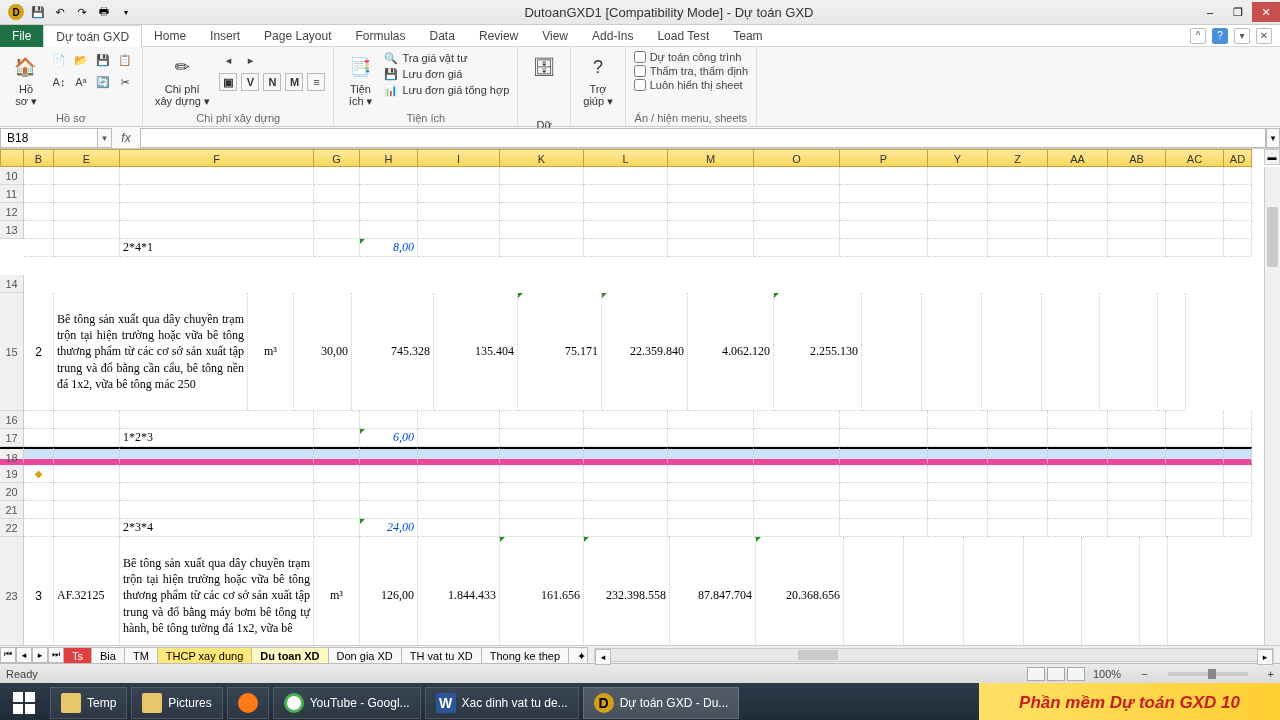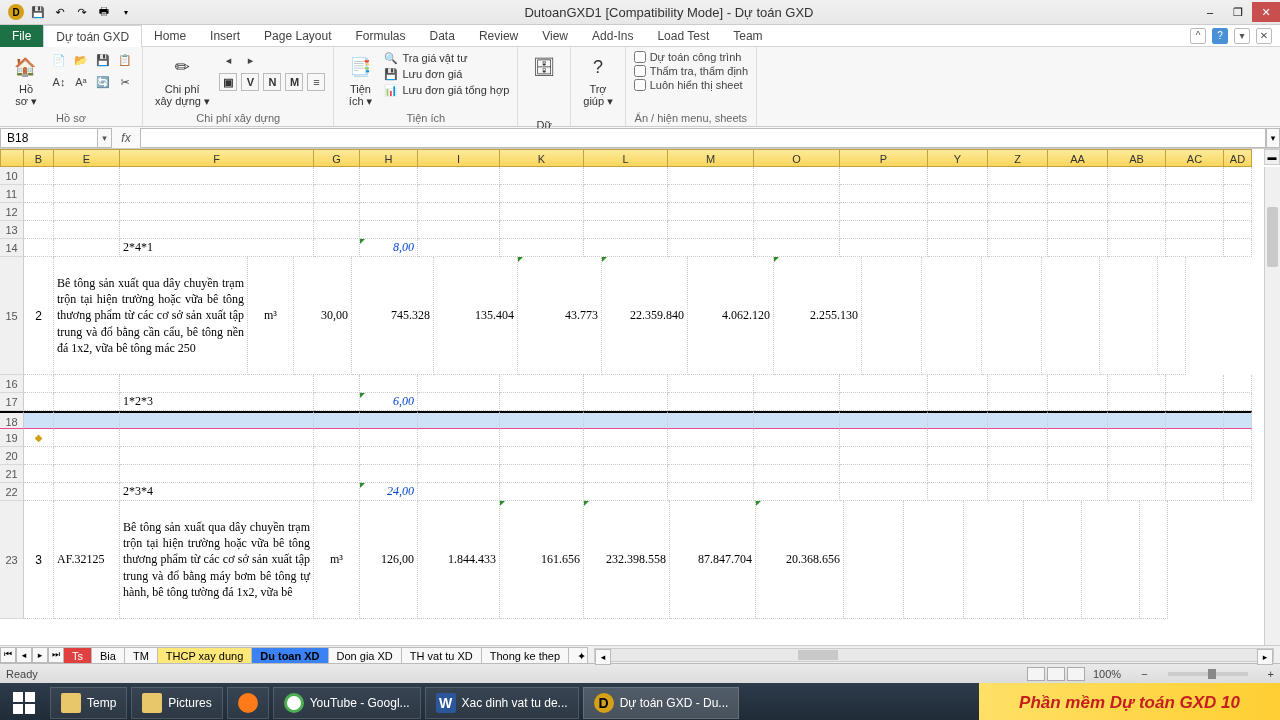--- a/index.html
+++ b/index.html
@@ -57,37 +57,37 @@
 .rows { display: flex; flex-direction: column; }
 .row { display: flex; }
 .rowh { width: 24px; background: #f0f0f0; border-right: 1px solid #ccc; border-bottom: 1px solid #d8d8d8; text-align: center; font-size: 11px; line-height: 18px; color: #555; }
 .cell { border-right: 1px dotted #ccc; border-bottom: 1px dotted #ccc; padding: 1px 3px; font-size: 12px; display: flex; align-items: center; overflow: hidden; }
 .cell.num { justify-content: flex-end; font-family: "Times New Roman", serif; }
 .cell.desc { font-family: "Times New Roman", serif; text-align: justify; line-height: 1.35; }
 .cell.blue { color: #0044cc; font-style: italic; }
 .cell.center { justify-content: center; }
 .row.selected .cell { background: #cde2f7; }
 .row.thick-top .cell, .row.thick-top .rowh { border-top: 2px solid #000; }
-.row.thick-bottom .cell, .row.thick-bottom .rowh { border-bottom: 1px solid #ec4899; }
+.row.thick-bottom .cell, .row.thick-bottom .rowh { border-bottom: 6px solid #ec4899; }
 .tri-mark { position: relative; }
 .tri-mark::before { content: ""; position: absolute; left: 0; top: 0; border-top: 5px solid #2a8f2a; border-right: 5px solid transparent; }
 
 
 .v-scroll { position: absolute; right: 0; top: 18px; bottom: 0; width: 16px; background: #f0f0f0; border-left: 1px solid #ccc; }
 .v-thumb { position: absolute; left: 2px; right: 2px; top: 40px; height: 60px; background: #c9c9c9; border-radius: 2px; }
 .v-nav { position: absolute; right: 0; top: 0; width: 16px; height: 16px; background: #f0f0f0; border: 1px solid #ccc; font-size: 9px; text-align: center; line-height: 14px; }
 
 
 .sheet-strip { height: 18px; display: flex; align-items: center; border-top: 1px solid #ccc; background: #f0f0f0; }
 .nav-btns { display: flex; }
 .nav-btn { width: 16px; height: 16px; border: 1px solid #bbb; display: flex; align-items: center; justify-content: center; font-size: 9px; background: #f8f8f8; cursor: pointer; }
 .stab { padding: 0 8px; height: 16px; line-height: 16px; font-size: 11px; border: 1px solid #bbb; border-bottom: none; margin-left: -1px; background: #f8f8f8; cursor: pointer; }
 .stab.red { background: #e04040; color: #fff; }
 .stab.yellow { background: #ffe87a; }
-.stab.active { background: #3b82f6; font-weight: bold; }
+.stab.active { background: #fef9c3; font-weight: bold; }
 .h-scroll { flex: 1; margin: 0 6px; height: 14px; background: #e8e8e8; border: 1px solid #ccc; position: relative; }
 .h-thumb { position: absolute; left: 30%; width: 40px; top: 1px; bottom: 1px; background: #c9c9c9; }
 
 
 .status-bar { height: 20px; background: linear-gradient(#eaeaea,#dcdcdc); display: flex; align-items: center; padding: 0 6px; font-size: 11px; color: #444; border-top: 1px solid #bbb; }
 .view-btns { display: flex; gap: 2px; margin-left: auto; }
 .view-btn { width: 18px; height: 14px; border: 1px solid #aaa; background: #f5f5f5; }
 .zoom { display: flex; align-items: center; gap: 20px; margin-left: 8px; }
 .zoom-track { width: 80px; height: 4px; background: #ccc; position: relative; }
 .zoom-thumb { position: absolute; left: 50%; top: -3px; width: 8px; height: 10px; background: #888; }
@@ -367,21 +367,21 @@
         <div class="cell c-O" style="height: 18px;"></div>
         <div class="cell c-P" style="height: 18px;"></div>
         <div class="cell c-Y" style="height: 18px;"></div>
         <div class="cell c-Z" style="height: 18px;"></div>
         <div class="cell c-AA" style="height: 18px;"></div>
         <div class="cell c-AB" style="height: 18px;"></div>
         <div class="cell c-AC" style="height: 18px;"></div>
         <div class="cell c-AD" style="height: 18px;"></div>
       </div>
       <div class="row">
-        <div class="rowh" style="height: 18px; line-height: 18px;">14</div>
+        <div class="rowh" style="height: 18px; line-height: 18px; margin-top: 36px;">14</div>
         <div class="cell c-B" style="height: 18px;"></div>
         <div class="cell c-E" style="height: 18px;"></div>
         <div class="cell c-F desc" style="height: 18px;">2*4*1</div>
         <div class="cell c-G" style="height: 18px;"></div>
         <div class="cell c-H num blue tri-mark" style="height: 18px;">8,00</div>
         <div class="cell c-I" style="height: 18px;"></div>
         <div class="cell c-K" style="height: 18px;"></div>
         <div class="cell c-L" style="height: 18px;"></div>
         <div class="cell c-M" style="height: 18px;"></div>
         <div class="cell c-O" style="height: 18px;"></div>
@@ -394,21 +394,21 @@
         <div class="cell c-AD" style="height: 18px;"></div>
       </div>
       <div class="row">
         <div class="rowh" style="height: 118px; line-height: 118px;">15</div>
         <div class="cell c-B center" style="height: 118px;">2</div>
         <div class="cell c-F desc" style="height: 118px;">Bê tông sản xuất qua dây chuyền trạm trộn tại hiện trường hoặc vữa bê tông thương phẩm từ các cơ sở sản xuất tập trung và đổ bằng cần cẩu, bê tông nền đá 1x2, vữa bê tông mác 250</div>
         <div class="cell c-G desc center" style="height: 118px;">m³</div>
         <div class="cell c-H num" style="height: 118px;">30,00</div>
         <div class="cell c-I num" style="height: 118px;">745.328</div>
         <div class="cell c-K num" style="height: 118px;">135.404</div>
-        <div class="cell c-L num tri-mark" style="height: 118px;">43.773</div>
+        <div class="cell c-L num tri-mark" style="height: 118px;">75.171</div>
         <div class="cell c-M num tri-mark" style="height: 118px; font-family: Liberation Serif, serif;">22.359.840</div>
         <div class="cell c-O num" style="height: 118px;">4.062.120</div>
         <div class="cell c-P num tri-mark" style="height: 118px;">2.255.130</div>
         <div class="cell c-Y" style="height: 118px;"></div>
         <div class="cell c-Z" style="height: 118px;"></div>
         <div class="cell c-AA" style="height: 118px;"></div>
         <div class="cell c-AB" style="height: 118px;"></div>
         <div class="cell c-AC" style="height: 118px;"></div>
         <div class="cell c-AD" style="height: 118px;"></div>
       </div>

